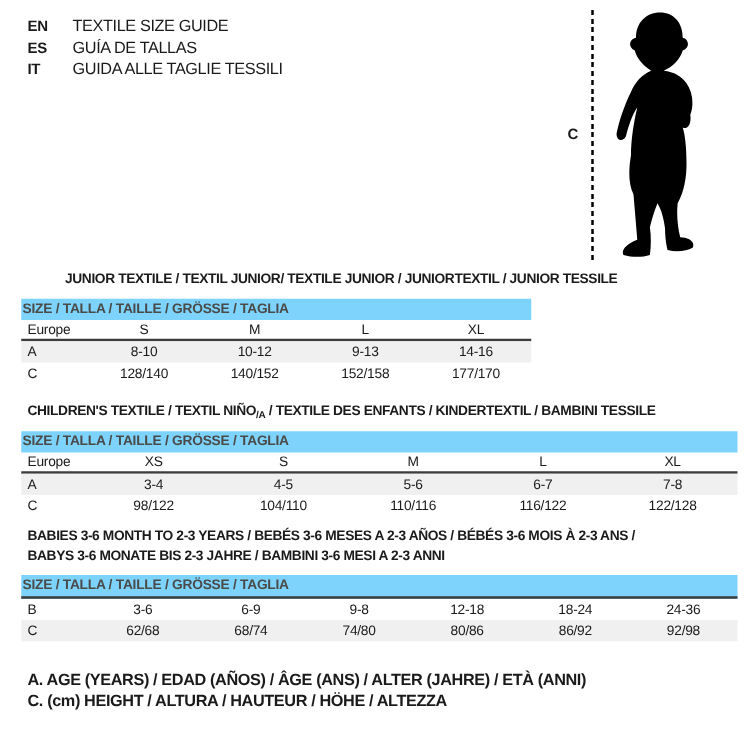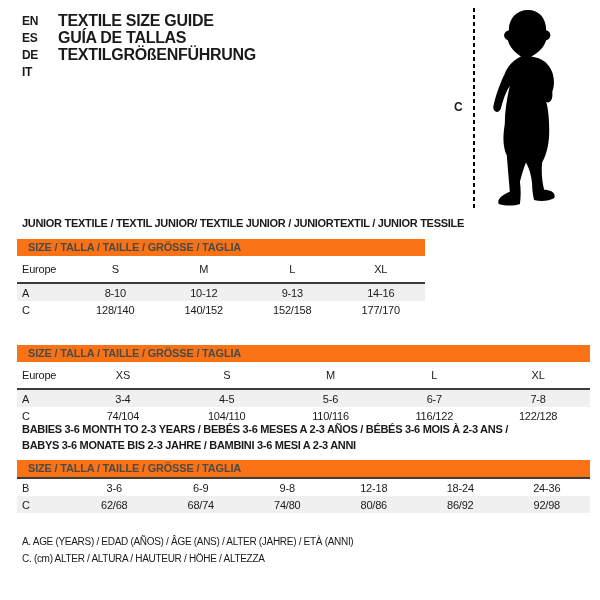--- a/index.html
+++ b/index.html
@@ -5,77 +5,74 @@
   * { margin:0; padding:0; box-sizing:border-box; }
   html,body { width:600px; height:600px; background:#ffffff; }
   body { font-family:"Liberation Sans", sans-serif; color:#1a1a1a; position:relative; overflow:hidden; }
 
   .canvas { position:absolute; inset:0; background:#fff; }
 
   
   .lang-block { position:absolute; left:22px; top:12px; }
   .lang-row { display:flex; height:17px; align-items:center; }
   .lang-code { width:36px; font-size:12px; font-weight:bold; letter-spacing:-0.3px; }
-  .lang-label { font-size:16px; font-weight:bold; letter-spacing:-0.3px; white-space:nowrap; }
+  .lang-label { font-size:13px; font-weight:normal; letter-spacing:-0.3px; white-space:nowrap; }
 
   
   .figure { position:absolute; left:440px; top:0; width:160px; height:215px; }
   .measure-line { position:absolute; left:33px; top:8px; width:2px; height:200px;
     background:repeating-linear-gradient(to bottom, #000 0 4px, transparent 4px 7px); }
   .measure-label { position:absolute; left:14px; top:100px; font-size:12px; font-weight:bold; }
   .baby-svg { position:absolute; left:42px; top:6px; }
 
   
   .sec-title { position:absolute; left:22px; font-size:11px; font-weight:bold; letter-spacing:-0.3px; white-space:nowrap; line-height:16px; }
   .sub-script { font-size:8px; vertical-align:-2px; }
 
   .tbl { position:absolute; left:17px; }
-  .tbl-bar { height:17px; line-height:17px; background:#f97316; color:#4a4a4a;
-    font-size:11px; font-weight:bold; letter-spacing:-0.2px; padding-left:11px; }
+  .tbl-bar { height:17px; line-height:17px; background:#7dd3fc; color:#4a4a4a;
+    font-size:11px; font-weight:bold; letter-spacing:-0.2px; padding-left:1px; }
   .tbl-bar.dark-bottom { border-bottom:2px solid #3c3c3c; height:19px; }
   .trow { display:flex; height:17px; align-items:center; font-size:11px; letter-spacing:-0.2px; }
-  .trow.first-divider { border-bottom:2px solid #3c3c3c; height:28px;justify-content:flex-end; }
+  .trow.first-divider { border-bottom:2px solid #3c3c3c; height:17px;justify-content:flex-end; }
   .trow.shaded { background:#f0f0f0; }
   .cell { flex:1; text-align:center; white-space:nowrap; }
   .cell.label { flex:0 0 54px; text-align:left; padding-left:5px; }
 
   .tbl.w-narrow { width:408px; }
   .tbl.w-wide { width:573px; }
 
   .tbl1 { top:239px; }
   .tbl2 { top:345px; }
   .tbl3 { top:460px; }
-  .sec1-title { top:215px; }
+  .sec1-title { top:215px;margin-left:30px; }
   .sec2-title { top:321px; }
   .sec3-title { top:421px; }
 
   
   .footnotes { position:absolute; left:22px; top:536px; }
-  .footnote { height:17px; font-size:10px; font-weight:normal; letter-spacing:-0.3px; white-space:nowrap; }
+  .footnote { height:17px; font-size:13px; font-weight:bold; letter-spacing:-0.3px; white-space:nowrap; }
 </style>
 </head>
 <body>
 
 <div class="canvas">
 
   <div class="lang-block">
     <div class="lang-row">
       <span class="lang-code">EN</span>
       <span class="lang-label">TEXTILE SIZE GUIDE</span>
     </div>
     <div class="lang-row">
       <span class="lang-code">ES</span>
       <span class="lang-label">GUÍA DE TALLAS</span>
     </div>
     <div class="lang-row">
-      <span class="lang-code">DE</span>
-      <span class="lang-label">TEXTILGRÖßENFÜHRUNG</span>
-    </div>
-    <div class="lang-row">
       <span class="lang-code">IT</span>
+      <span class="lang-label">GUIDA ALLE TAGLIE TESSILI</span>
     </div>
   </div>
 
   <div class="figure">
     <div class="measure-line"></div>
     <span class="measure-label">C</span>
     <svg class="baby-svg" width="92" height="202" viewBox="0 0 90 200">
       <path fill="#000000" d="M45,4
         C34,4 26,12 26,24
         C21,25 19,31 25,34
@@ -126,41 +123,44 @@
     </div>
     <div class="trow">
       <span class="cell label">C</span>
       <span class="cell">128/140</span>
       <span class="cell">140/152</span>
       <span class="cell">152/158</span>
       <span class="cell">177/170</span>
     </div>
   </div>
 
+  <div class="sec-title sec2-title">
+    <span>CHILDREN'S TEXTILE / TEXTIL NIÑO</span><span class="sub-script">/A</span><span> / TEXTILE DES ENFANTS / KINDERTEXTIL / BAMBINI TESSILE</span>
+  </div>
   <div class="tbl tbl2 w-wide">
     <div class="tbl-bar">SIZE / TALLA / TAILLE / GRÖSSE / TAGLIA</div>
     <div class="trow first-divider">
       <span class="cell label">Europe</span>
       <span class="cell">XS</span>
       <span class="cell">S</span>
       <span class="cell">M</span>
       <span class="cell">L</span>
       <span class="cell">XL</span>
     </div>
     <div class="trow shaded">
       <span class="cell label">A</span>
       <span class="cell">3-4</span>
       <span class="cell">4-5</span>
       <span class="cell">5-6</span>
       <span class="cell">6-7</span>
       <span class="cell">7-8</span>
     </div>
     <div class="trow">
       <span class="cell label">C</span>
-      <span class="cell">74/104</span>
+      <span class="cell">98/122</span>
       <span class="cell">104/110</span>
       <span class="cell">110/116</span>
       <span class="cell">116/122</span>
       <span class="cell">122/128</span>
     </div>
   </div>
 
   <div class="sec-title sec3-title">
     <div>BABIES 3-6 MONTH TO 2-3 YEARS / BEBÉS 3-6 MESES A 2-3 AÑOS / BÉBÉS 3-6 MOIS À 2-3 ANS /</div>
     <div>BABYS 3-6 MONATE BIS 2-3 JAHRE / BAMBINI 3-6 MESI A 2-3 ANNI</div>
@@ -182,16 +182,16 @@
       <span class="cell">68/74</span>
       <span class="cell">74/80</span>
       <span class="cell">80/86</span>
       <span class="cell">86/92</span>
       <span class="cell">92/98</span>
     </div>
   </div>
 
   <div class="footnotes">
     <div class="footnote">A. AGE (YEARS) / EDAD (AÑOS) / ÂGE (ANS) / ALTER (JAHRE) / ETÀ (ANNI)</div>
-    <div class="footnote">C. (cm) ALTER / ALTURA / HAUTEUR / HÖHE / ALTEZZA</div>
+    <div class="footnote">C. (cm) HEIGHT / ALTURA / HAUTEUR / HÖHE / ALTEZZA</div>
   </div>
 
 </div>
 
 </body></html>

